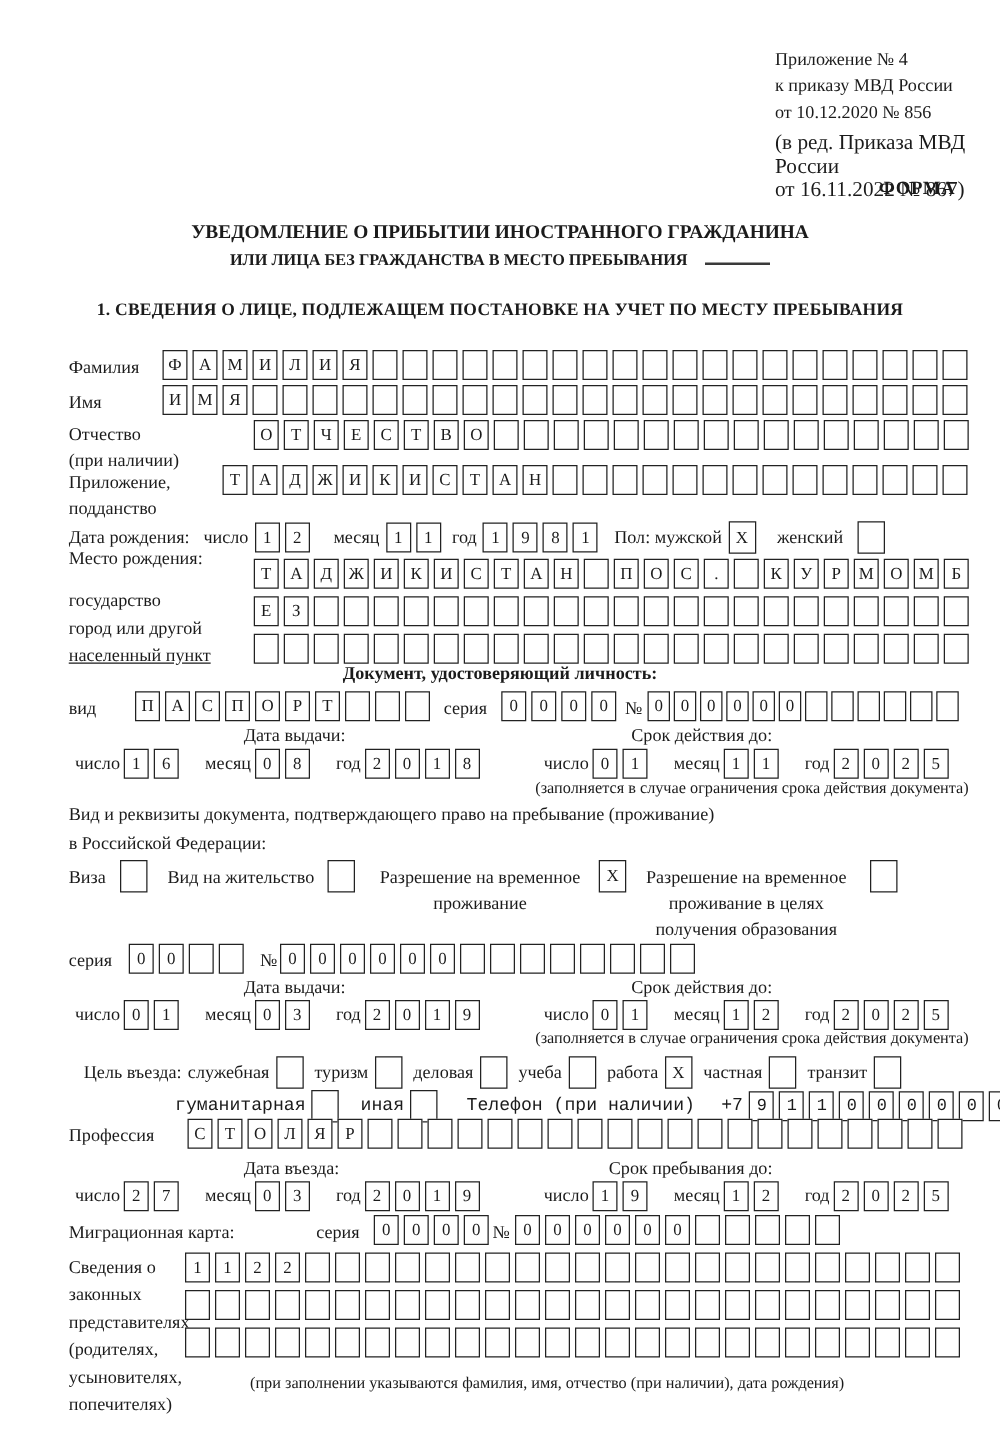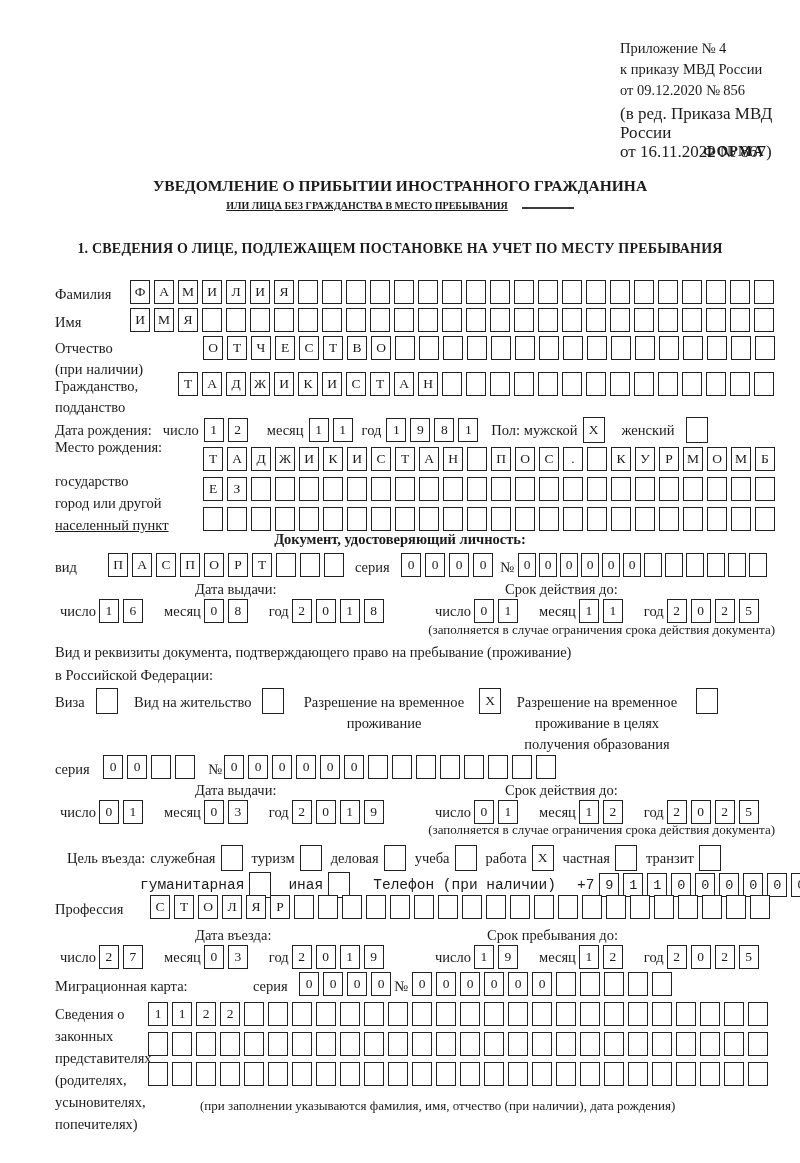--- a/index.html
+++ b/index.html
@@ -28,28 +28,28 @@
   .note{font-size:13px;white-space:nowrap;}
 </style>
 </head>
 <body>
 
 <div class="page">
 
   <div class="abs" style="left:620px;top:38px;line-height:21px;font-size:14.5px;">
     <div>Приложение № 4</div>
     <div>к приказу МВД России</div>
-    <div>от 09.12.2020 № 856</div>
+    <div>от 10.12.2020 № 856</div>
     <div class="small" style="margin-top:3px;line-height:19px;">(в ред. Приказа МВД России</div>
     <div class="small" style="line-height:19px;">от 16.11.2022 № 867)</div>
   </div>
   <div class="abs bold" style="left:703px;top:143px;font-size:15px;letter-spacing:0.5px;">ФОРМА</div>
 
   <div class="abs center bold" style="top:177px;font-size:15.5px;">УВЕДОМЛЕНИЕ О ПРИБЫТИИ ИНОСТРАННОГО ГРАЖДАНИНА</div>
-  <div class="abs center bold" style="top:200px;font-size:10px;text-decoration:underline;">
+  <div class="abs center bold" style="top:200px;font-size:13px;">
     <span>ИЛИ ЛИЦА БЕЗ ГРАЖДАНСТВА В МЕСТО ПРЕБЫВАНИЯ</span><span class="blankline"></span>
   </div>
   <div class="abs center bold" style="top:241px;font-size:14px;letter-spacing:0.2px;">1. СВЕДЕНИЯ О ЛИЦЕ, ПОДЛЕЖАЩЕМ ПОСТАНОВКЕ НА УЧЕТ ПО МЕСТУ ПРЕБЫВАНИЯ</div>
 
   <span class="abs lbl" style="left:55px;top:286px;">Фамилия</span>
   <div class="abs boxes" style="left:130px;top:280px;">
       <span class="cell">Ф</span>
       <span class="cell">А</span>
       <span class="cell">М</span>
       <span class="cell">И</span>
@@ -131,21 +131,21 @@
       <span class="cell"></span>
       <span class="cell"></span>
       <span class="cell"></span>
       <span class="cell"></span>
       <span class="cell"></span>
       <span class="cell"></span>
       <span class="cell"></span>
       <span class="cell"></span>
     </div>
 
-  <span class="abs lbl" style="left:55px;top:378px;">Гражданство,</span>
+  <span class="abs lbl" style="left:55px;top:378px;">Приложение,</span>
   <span class="abs lbl" style="left:55px;top:399px;">подданство</span>
   <div class="abs boxes" style="left:178px;top:372px;">
       <span class="cell">Т</span>
       <span class="cell">А</span>
       <span class="cell">Д</span>
       <span class="cell">Ж</span>
       <span class="cell">И</span>
       <span class="cell">К</span>
       <span class="cell">И</span>
       <span class="cell">С</span>

